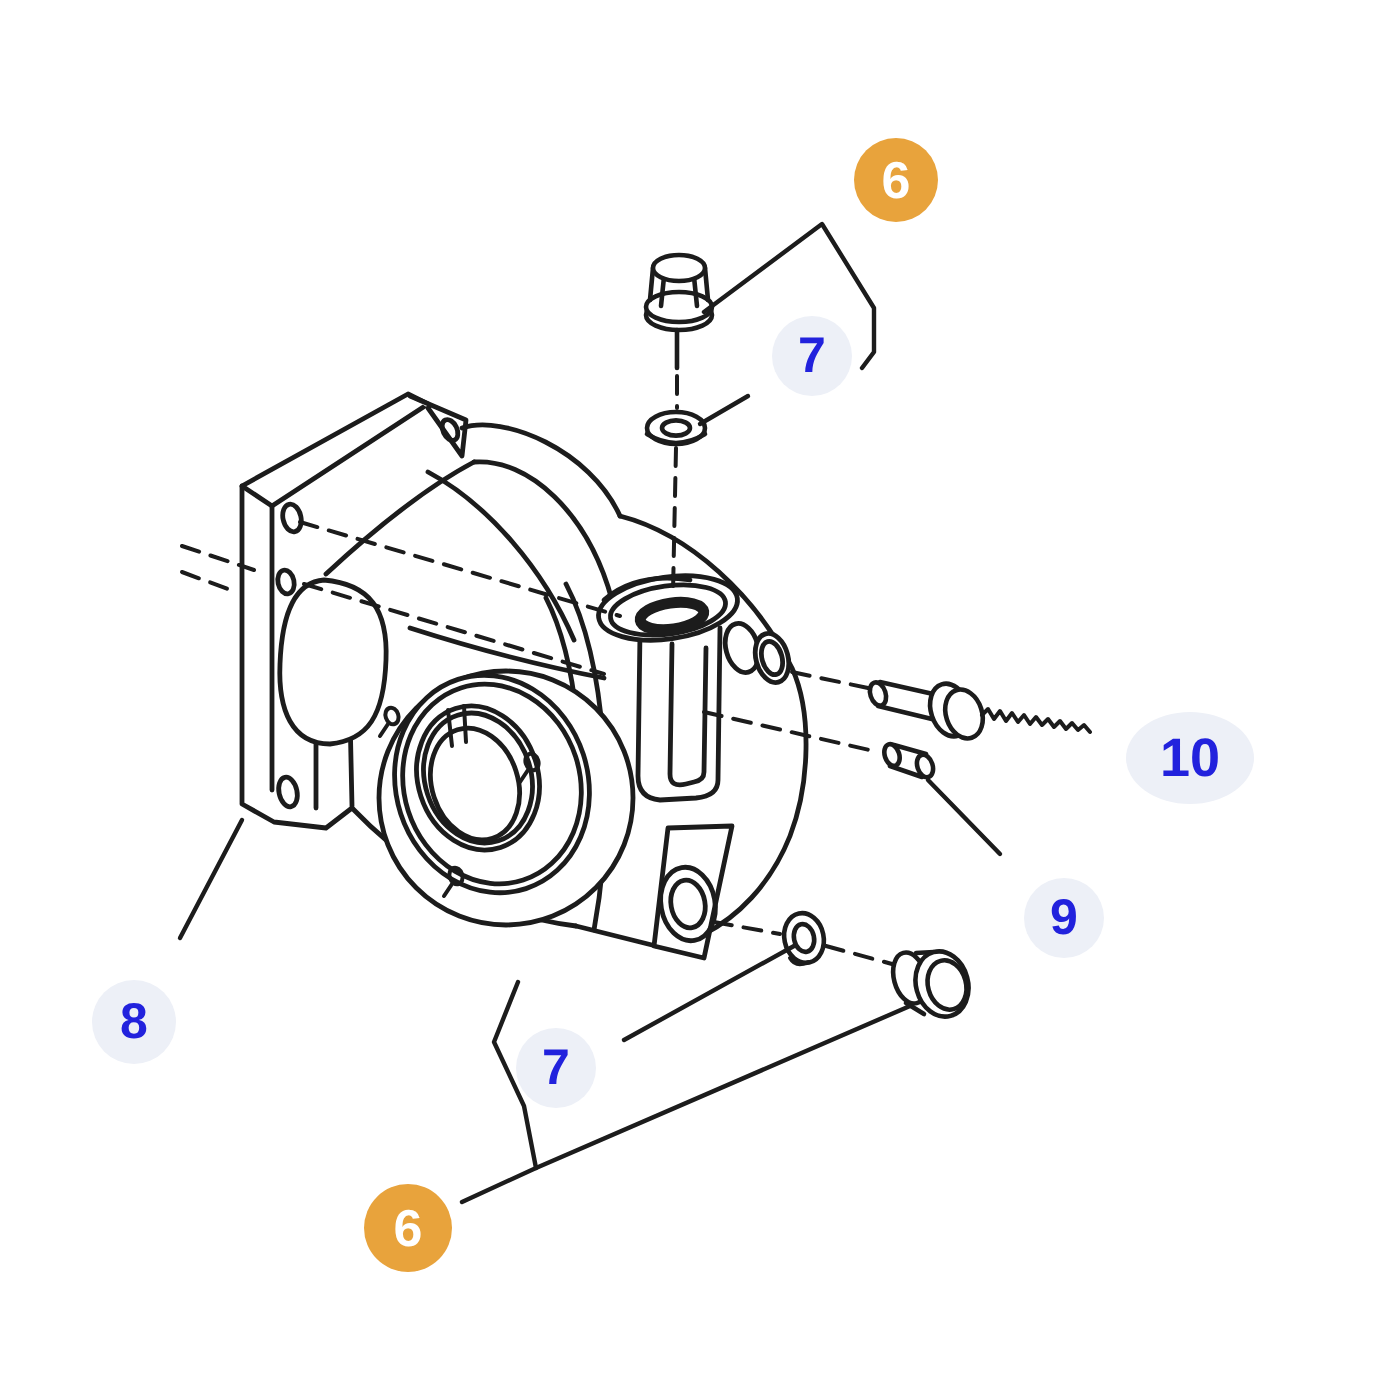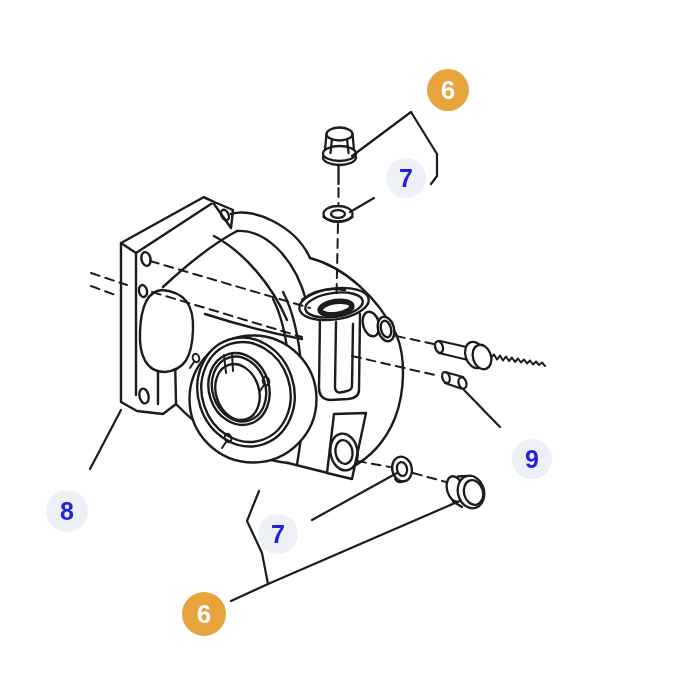--- a/index.html
+++ b/index.html
@@ -173,20 +173,21 @@
       <path d="M 397,473 L 312,520"></path>
       <path d="M 259,491 L 247,521 L 262,553 L 268,584"></path>
       <path d="M 455,503 L 268,584 L 231,601"></path>
     </g>
   </svg>
 
   <div class="callout callout--highlight" style="left: 427px; top: 69px; width: 42px; height: 42px; font-size: 26px; background: rgb(232, 163, 60); color: rgb(255, 255, 255);">6</div>
 
   <div class="callout callout--default" style="left: 386px; top: 158px; width: 40px; height: 40px; font-size: 25px; background: rgb(237, 240, 247); color: rgb(34, 34, 221);">7</div>
 
+  <div class="callout callout--default" style="left: 563px; top: 356px; width: 64px; height: 46px; font-size: 27px; background: rgb(237, 240, 247); color: rgb(34, 34, 221);">10</div>
 
   <div class="callout callout--default" style="left: 512px; top: 439px; width: 40px; height: 40px; font-size: 25px; background: rgb(237, 240, 247); color: rgb(34, 34, 221);">9</div>
 
   <div class="callout callout--default" style="left: 46px; top: 490px; width: 42px; height: 42px; font-size: 25px; background: rgb(237, 240, 247); color: rgb(34, 34, 221);">8</div>
 
   <div class="callout callout--default" style="left: 258px; top: 514px; width: 40px; height: 40px; font-size: 25px; background: rgb(237, 240, 247); color: rgb(34, 34, 221);">7</div>
 
   <div class="callout callout--highlight" style="left: 182px; top: 592px; width: 44px; height: 44px; font-size: 26px; background: rgb(232, 163, 60); color: rgb(255, 255, 255);">6</div>
 </div>
 

